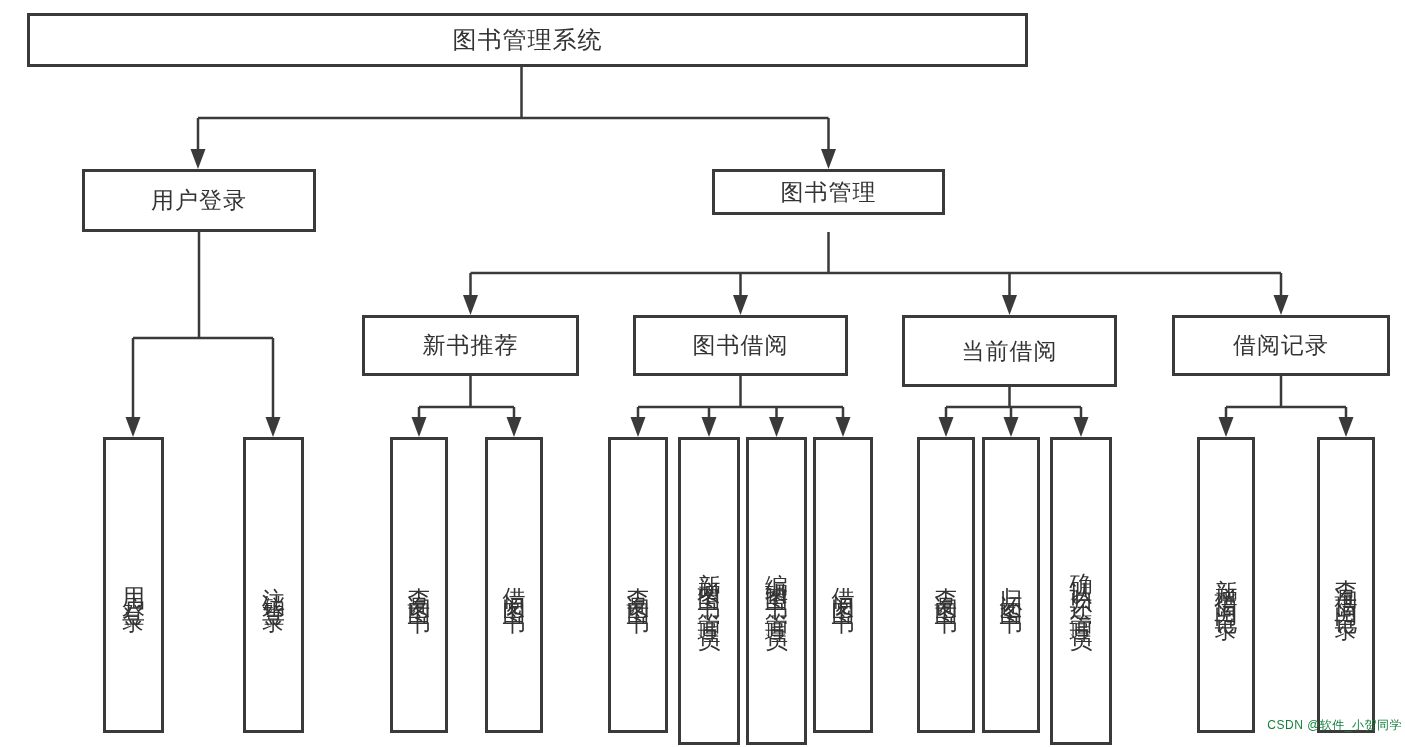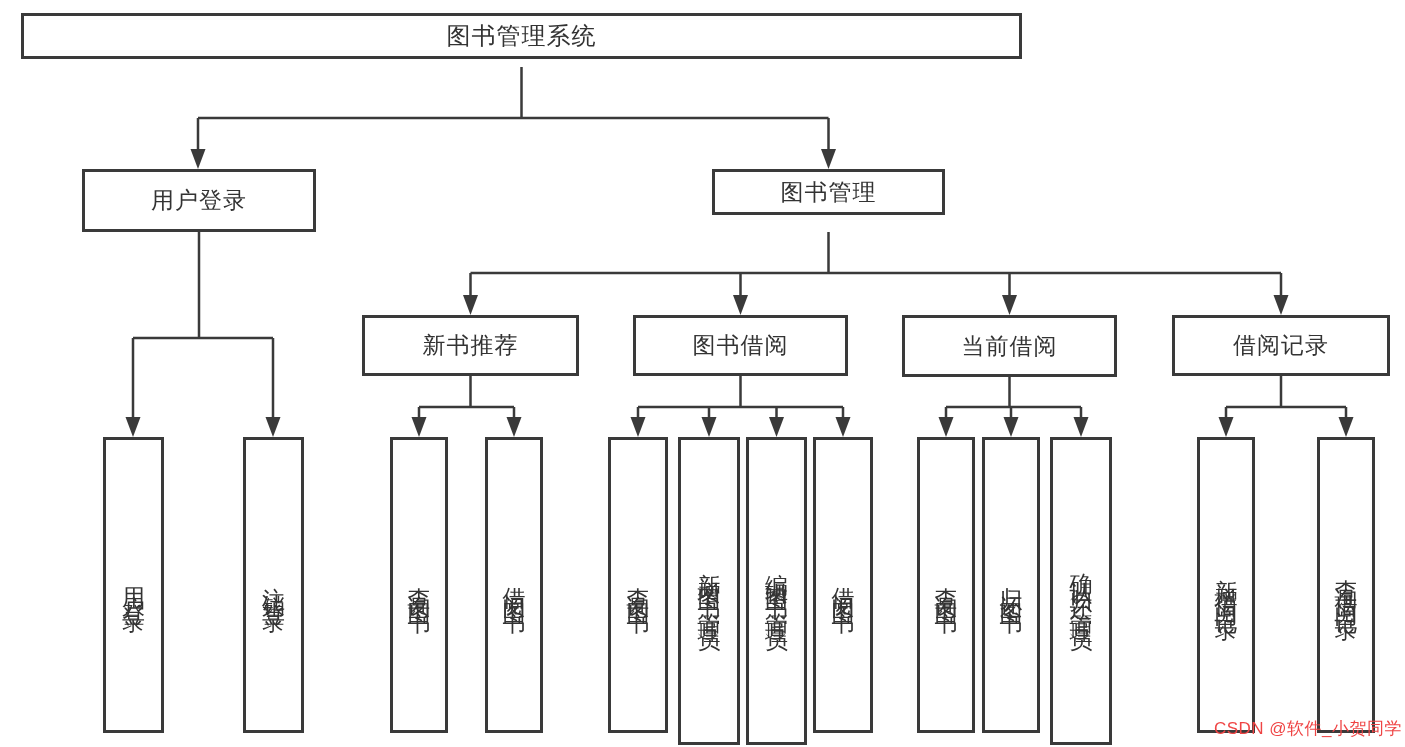--- a/index.html
+++ b/index.html
@@ -39,22 +39,22 @@
     text-orientation: mixed;
     font-size: 23px;
     letter-spacing: 8px;
     line-height: 1;
     white-space: nowrap;
   }
   .watermark {
     position: absolute;
     right: 3px;
     top: 717px;
-    font-size: 17px;
-    color: #ef4444;
+    font-size: 12px;
+    color: #15803d;
     letter-spacing: 0.5px;
     white-space: nowrap;
   }
 </style>
 </head>
 <body>
 
 <div id="canvas">
 
   <svg id="wires" width="1405" height="747" viewBox="0 0 1405 747">
@@ -90,38 +90,38 @@
       <polygon points="769,417 784,417 776.5,437"></polygon>
       <polygon points="835.5,417 850.5,417 843,437"></polygon>
       <polygon points="938.5,417 953.5,417 946,437"></polygon>
       <polygon points="1003.5,417 1018.5,417 1011,437"></polygon>
       <polygon points="1073.5,417 1088.5,417 1081,437"></polygon>
       <polygon points="1218.5,417 1233.5,417 1226,437"></polygon>
       <polygon points="1338.5,417 1353.5,417 1346,437"></polygon>
     </g>
   </svg>
 
-  <div class="hbox root" style="left:21px; top:13px; width:1001px; height:46px;">
+  <div class="hbox root" style="left:27px; top:13px; width:1001px; height:54px;">
     <span>图书管理系统</span>
   </div>
 
   <div class="hbox" style="left:82px; top:169px; width:234px; height:63px;">
     <span>用户登录</span>
   </div>
   <div class="hbox" style="left:712px; top:169px; width:233px; height:46px;">
     <span>图书管理</span>
   </div>
 
   <div class="hbox" style="left:362px; top:315px; width:217px; height:61px;">
     <span>新书推荐</span>
   </div>
   <div class="hbox" style="left:633px; top:315px; width:215px; height:61px;">
     <span>图书借阅</span>
   </div>
-  <div class="hbox" style="left:902px; top:315px; width:215px; height:62px;">
+  <div class="hbox" style="left:902px; top:315px; width:215px; height:72px;">
     <span>当前借阅</span>
   </div>
   <div class="hbox" style="left:1172px; top:315px; width:218px; height:61px;">
     <span>借阅记录</span>
   </div>
 
   <div class="vbox" style="left:103px; top:437px; width:61px; height:296px;">
     <span>用户登录</span>
   </div>
   <div class="vbox" style="left:243px; top:437px; width:61px; height:296px;">

